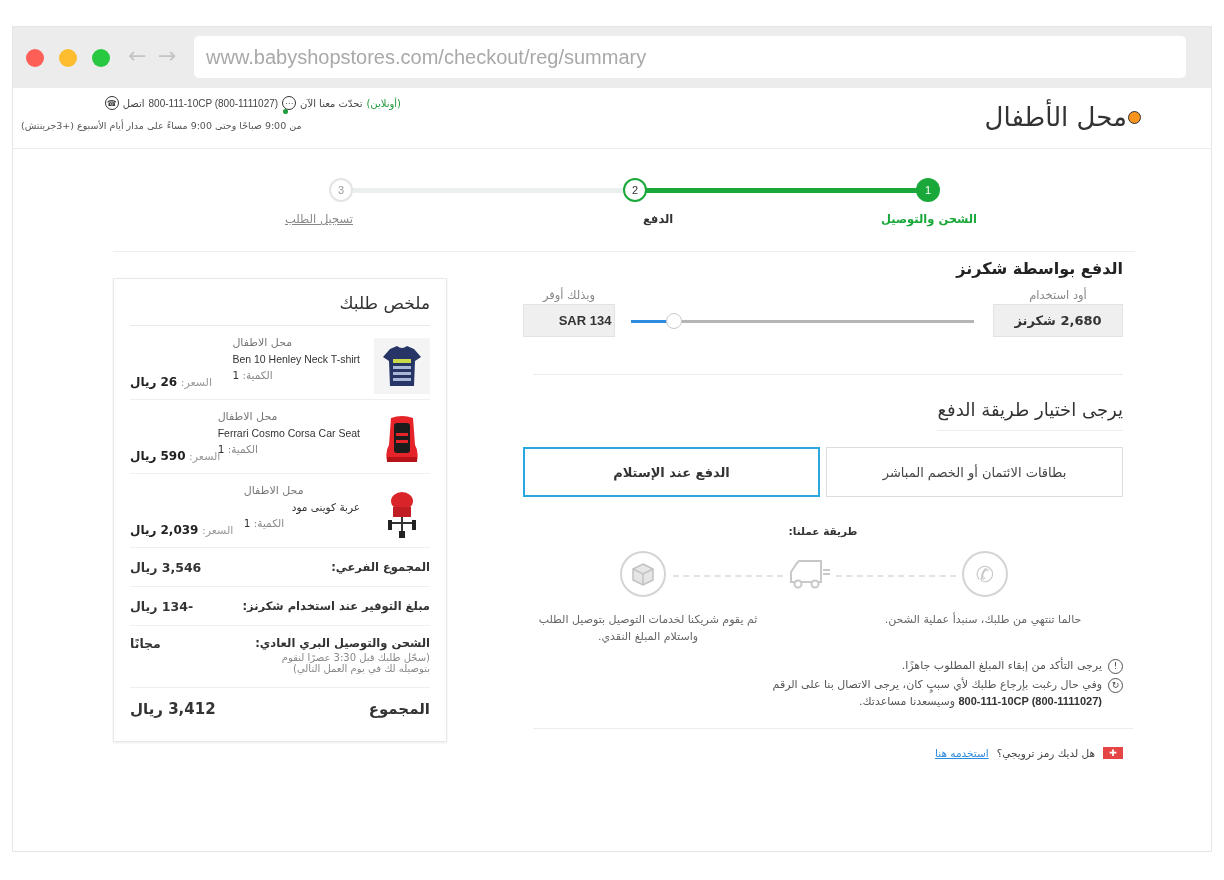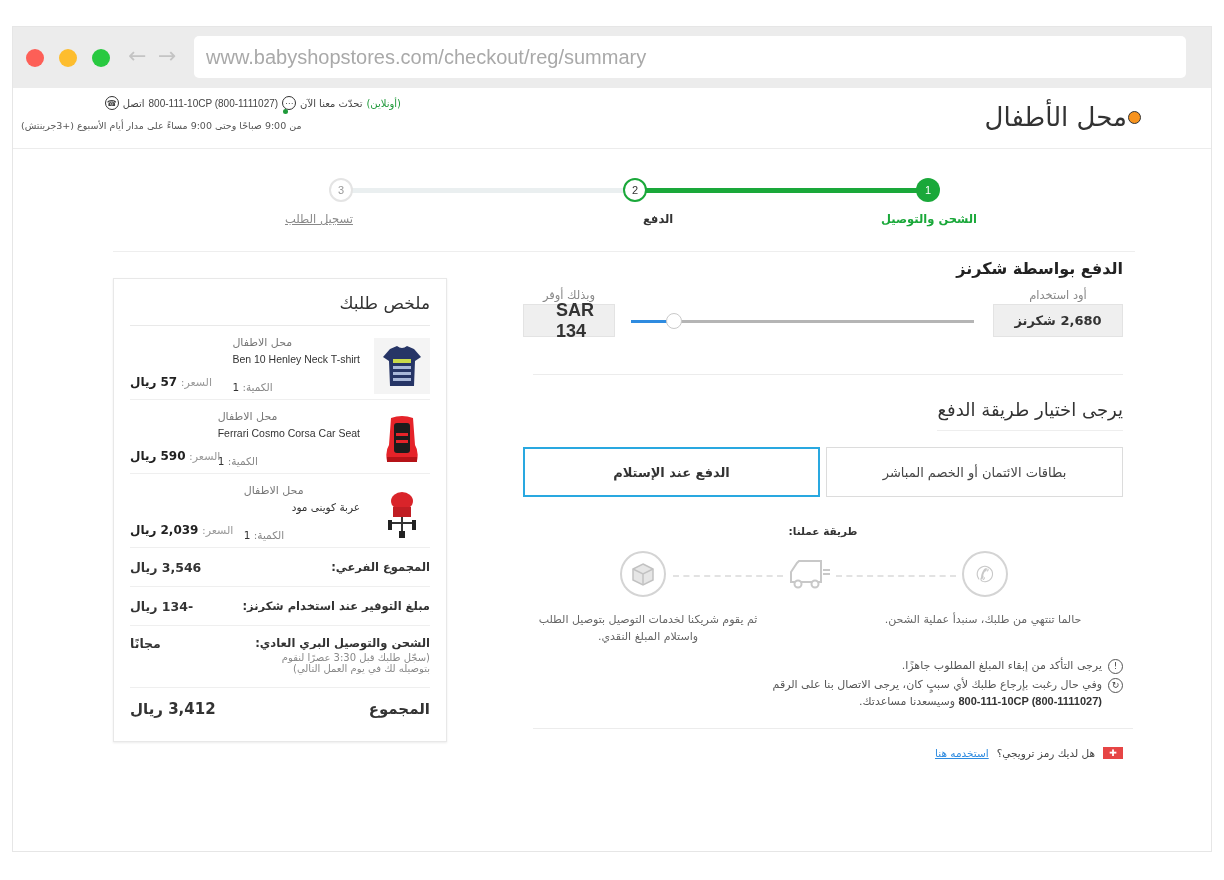--- a/index.html
+++ b/index.html
@@ -42,41 +42,41 @@
   .step-divider { position: absolute; top: 224px; left: 100px; width: 1022px; height: 1px; background: #eeeeee; }
 
   
   .summary { position: absolute; left: 100px; top: 251px; width: 334px; height: 464px; border: 1px solid #e8e8e8; box-shadow: 0 1px 2px rgba(0,0,0,0.08); direction: rtl; background: #fff; }
   .summary-title { font-size: 17px; color: #333; padding: 14px 16px 12px 16px; margin: 0 16px; border-bottom: 1px solid #e9e9e9; text-align: right; padding-right: 0; }
   .item { position: relative; height: 74px; margin: 0 16px; border-bottom: 1px solid #efefef; }
   .item-thumb { position: absolute; right: 0; top: 12px; width: 56px; height: 56px; background: #f4f4f4; display: flex; align-items: center; justify-content: center; }
   .item-info { position: absolute; right: 70px; top: 10px; text-align: left; font-size: 10.5px; }
   .item-store { color: #777; font-size: 11px; }
   .item-name { color: #333; font-family: "Liberation Sans", sans-serif; font-size: 10.5px; margin-top: 4px; }
-  .item-qty { color: #888; margin-top: 16px; font-size: 10.5px; }
+  .item-qty { color: #888; margin-top: 4px; font-size: 10.5px; }
   .item-qty b { color: #333; font-weight: normal; }
   .item-price { position: absolute; left: 0; bottom: 10px; font-size: 11px; color: #999; direction: rtl; }
   .item-price b { color: #222; font-size: 12px; }
   .sum-row { margin: 0 16px; border-bottom: 1px solid #efefef; display: flex; justify-content: space-between; align-items: center; height: 39px; font-size: 11.5px; font-weight: bold; color: #333; }
   .sum-row .val { font-size: 12.5px; }
   .sum-row.ship { height: 62px; align-items: flex-start; padding-top: 10px; }
   .ship-sub { font-weight: normal; color: #888; font-size: 10px; line-height: 11px; margin-top: 2px; }
   .sum-row.total { border-bottom: none; height: 42px; font-size: 15px; }
   .sum-row.total .val { font-size: 15px; }
 
   
   .panel { position: absolute; right: 88px; top: 232px; width: 600px; direction: rtl; }
   .sh-title { font-size: 16px; font-weight: bold; color: #222; text-align: right; }
   .sh-desc { font-size: 11.5px; color: #444; margin-top: 10px; text-align: right; }
   .sh-desc b { color: #222; font-size: 13px; }
   .slider-row { position: relative; height: 60px; margin-top: 10px; }
   .use-label { position: absolute; right: 0; top: 0; width: 130px; font-size: 11.5px; color: #888; text-align: center; }
   .use-box { position: absolute; right: 0; top: 16px; width: 130px; height: 33px; background: #efefef; border: 1px solid #e3e3e3; font-size: 13px; font-weight: bold; color: #333; display: flex; align-items: center; justify-content: center; }
   .save-label { position: absolute; left: 0; top: 0; width: 92px; font-size: 11.5px; color: #888; text-align: center; }
-  .save-box { position: absolute; left: 0; top: 16px; width: 92px; height: 33px; background: #efefef; border: 1px solid #e3e3e3; font-size: 18px; font-weight: bold; color: #333; display: flex; align-items: center; justify-content: center; font-family: "Liberation Sans", sans-serif; direction: ltr; padding-left: 32px; }
+  .save-box { position: absolute; left: 0; top: 16px; width: 92px; height: 33px; background: #efefef; border: 1px solid #e3e3e3; font-size: 13px; font-weight: bold; color: #333; display: flex; align-items: center; justify-content: center; font-family: "Liberation Sans", sans-serif; direction: ltr; padding-left: 32px; }
   .slider-track { position: absolute; left: 108px; top: 32px; width: 343px; height: 3px; background: #b5b5b5; }
   .slider-fill { position: absolute; left: 0; top: 0; width: 38px; height: 3px; background: #2e8be0; }
   .slider-thumb { position: absolute; left: 35px; top: -7px; width: 16px; height: 16px; border-radius: 50%; background: #fff; border: 1px solid #c9c9c9; }
 
   .panel-divider { margin-top: 26px; height: 1px; background: #ececec; margin-left: 10px; }
   .pm-title { font-size: 18px; color: #333; text-align: right; margin-top: 24px; display: inline-block; padding-bottom: 10px; border-bottom: 1px solid #eee; }
   .pm-buttons { display: flex; gap: 6px; margin-top: 16px; direction: rtl; }
   .pm-btn { width: 297px; height: 50px; border: 1px solid #dcdcdc; background: #fff; font-size: 13px; color: #444; display: flex; align-items: center; justify-content: center; font-family: "DejaVu Sans", sans-serif; }
   .pm-btn.active { border: 2px solid #29a8e0; font-weight: bold; color: #333; }
 
@@ -156,21 +156,21 @@
             <rect x="11" y="21" width="18" height="3" fill="#a9b8d9"></rect>
             <rect x="11" y="27" width="18" height="3" fill="#a9b8d9"></rect>
             <rect x="11" y="33" width="18" height="3" fill="#a9b8d9"></rect>
           </svg>
       </div>
       <div class="item-info">
         <div class="item-store">محل الاطفال</div>
         <div class="item-name">Ben 10 Henley Neck T-shirt</div>
         <div class="item-qty"><span>الكمية:</span> <b>1</b></div>
       </div>
-      <div class="item-price"><span>السعر:</span> <b>57 ريال</b></div>
+      <div class="item-price"><span>السعر:</span> <b>26 ريال</b></div>
     </div>
 
     <div class="item">
       <div class="item-thumb" style="background:#fff;">
         <svg width="38" height="50" viewBox="0 0 38 50">
             <path d="M8 3 Q19 -1 30 3 L32 30 Q36 36 34 46 L4 46 Q2 36 6 30 Z" fill="#e52329"></path>
             <rect x="11" y="8" width="16" height="30" rx="3" fill="#1c1c1c"></rect>
             <rect x="13" y="18" width="12" height="3" fill="#e52329"></rect>
             <rect x="13" y="25" width="12" height="3" fill="#e52329"></rect>
             <rect x="4" y="42" width="30" height="5" fill="#b51318"></rect>

